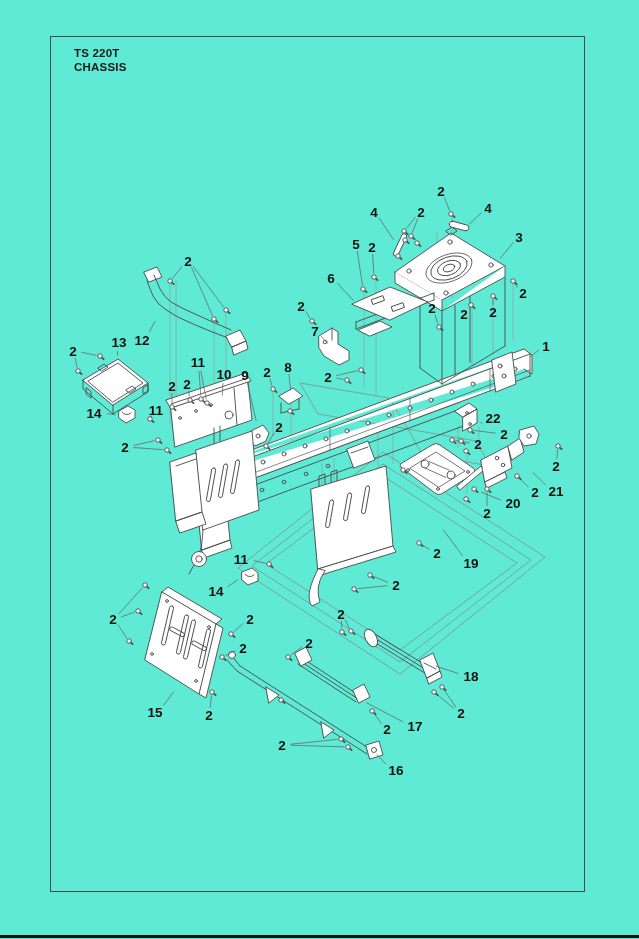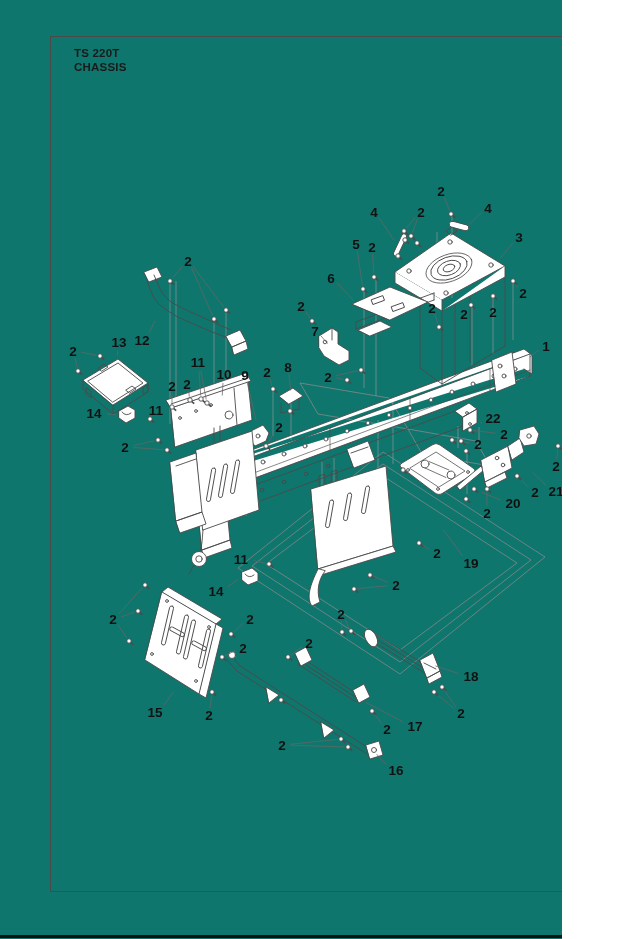--- a/index.html
+++ b/index.html
@@ -1,16 +1,16 @@
 <!DOCTYPE html>
 <html><head>
 <meta charset="utf-8">
 <style>
   html,body{margin:0;padding:0;background:#fff;}
-  .page{position:relative;width:562px;height:939px;background:#0f766e;overflow:hidden;font-family:"Liberation Sans",sans-serif;text-decoration:underline;}
+  .page{position:relative;width:639px;height:939px;background:#5eead4;overflow:hidden;font-family:"Liberation Sans",sans-serif;text-decoration:underline;}
   .frame{position:absolute;left:50px;top:36px;width:535px;height:856px;border:1.5px solid #4a4a4a;box-sizing:border-box;}
   .titleblock{position:absolute;left:74px;top:46px;color:#1a1a1a;font-weight:bold;font-size:11.5px;line-height:14px;letter-spacing:0.2px;}
   svg{position:absolute;left:0;top:0;}
   .bottombar{position:absolute;left:0;top:935px;width:639px;height:3px;background:#101010;}
   text.co{font-family:"Liberation Sans",sans-serif;font-weight:bold;font-size:13.5px;fill:#111;}
 </style>
 </head>
 <body>
 
 <div class="page">

